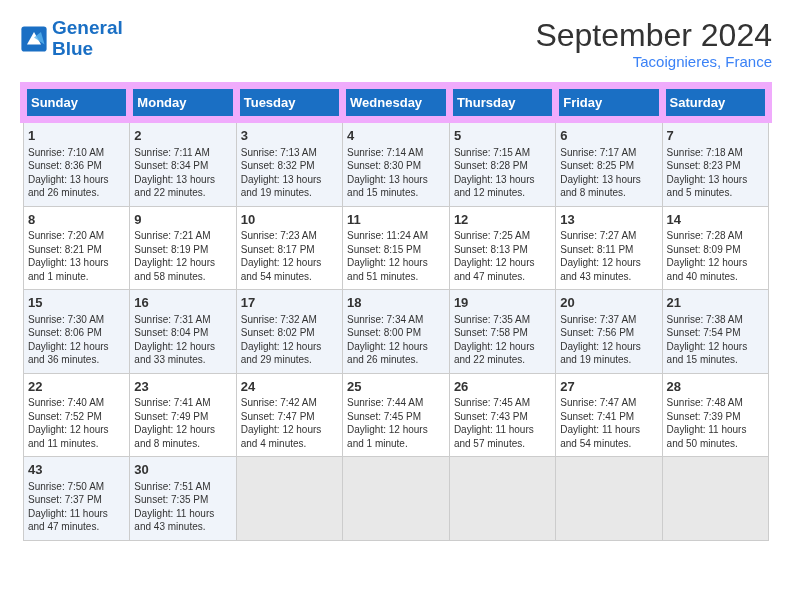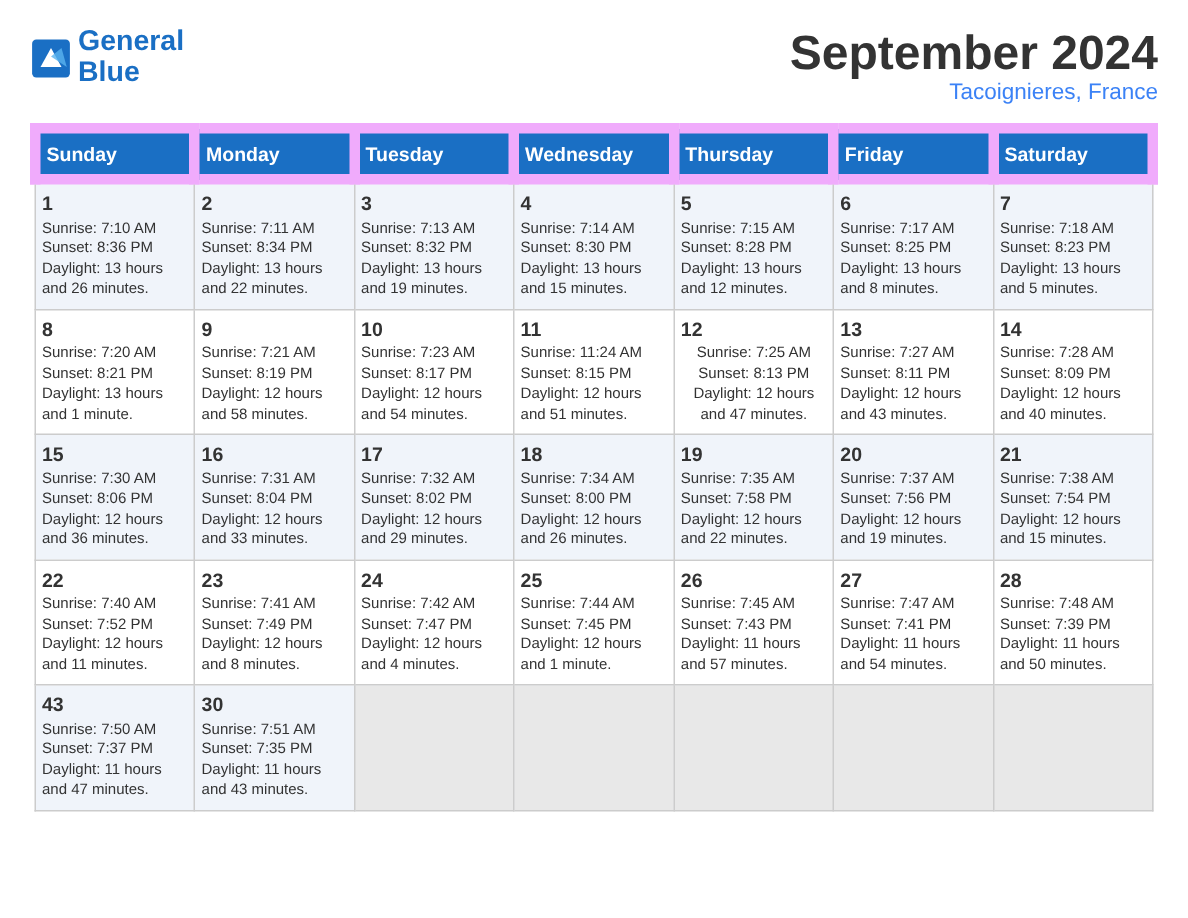--- a/index.html
+++ b/index.html
@@ -36,21 +36,21 @@
     .logo-icon {
       width: 28px;
       height: 28px;
       margin-right: 4px;
     }
     .title-block {
       text-align: right;
     }
     .title-block h1 {
       font-size: 32px;
-      font-weight: bold;
+      font-weight: normal;
       color: #333;
       line-height: 1.1;
       margin-left: 42px;
     }
     .title-block h2 {
       font-size: 15px;
       font-weight: normal;
       color: #3b82f6;
     }
     table {
@@ -208,21 +208,21 @@
           </td>
           <td>
             <span class="day-num">11</span>
             <div class="day-info" style="white-space: pre-line;">Sunrise: 11:24 AM
 Sunset: 8:15 PM
 Daylight: 12 hours
 and 51 minutes.</div>
           </td>
           <td>
             <span class="day-num">12</span>
-            <div class="day-info" style="white-space: pre-line; text-align: center;">Sunrise: 7:25 AM
+            <div class="day-info" style="white-space: pre-line;">Sunrise: 7:25 AM
 Sunset: 8:13 PM
 Daylight: 12 hours
 and 47 minutes.</div>
           </td>
           <td>
             <span class="day-num">13</span>
             <div class="day-info" style="white-space: pre-line;">Sunrise: 7:27 AM
 Sunset: 8:11 PM
 Daylight: 12 hours
 and 43 minutes.</div>

